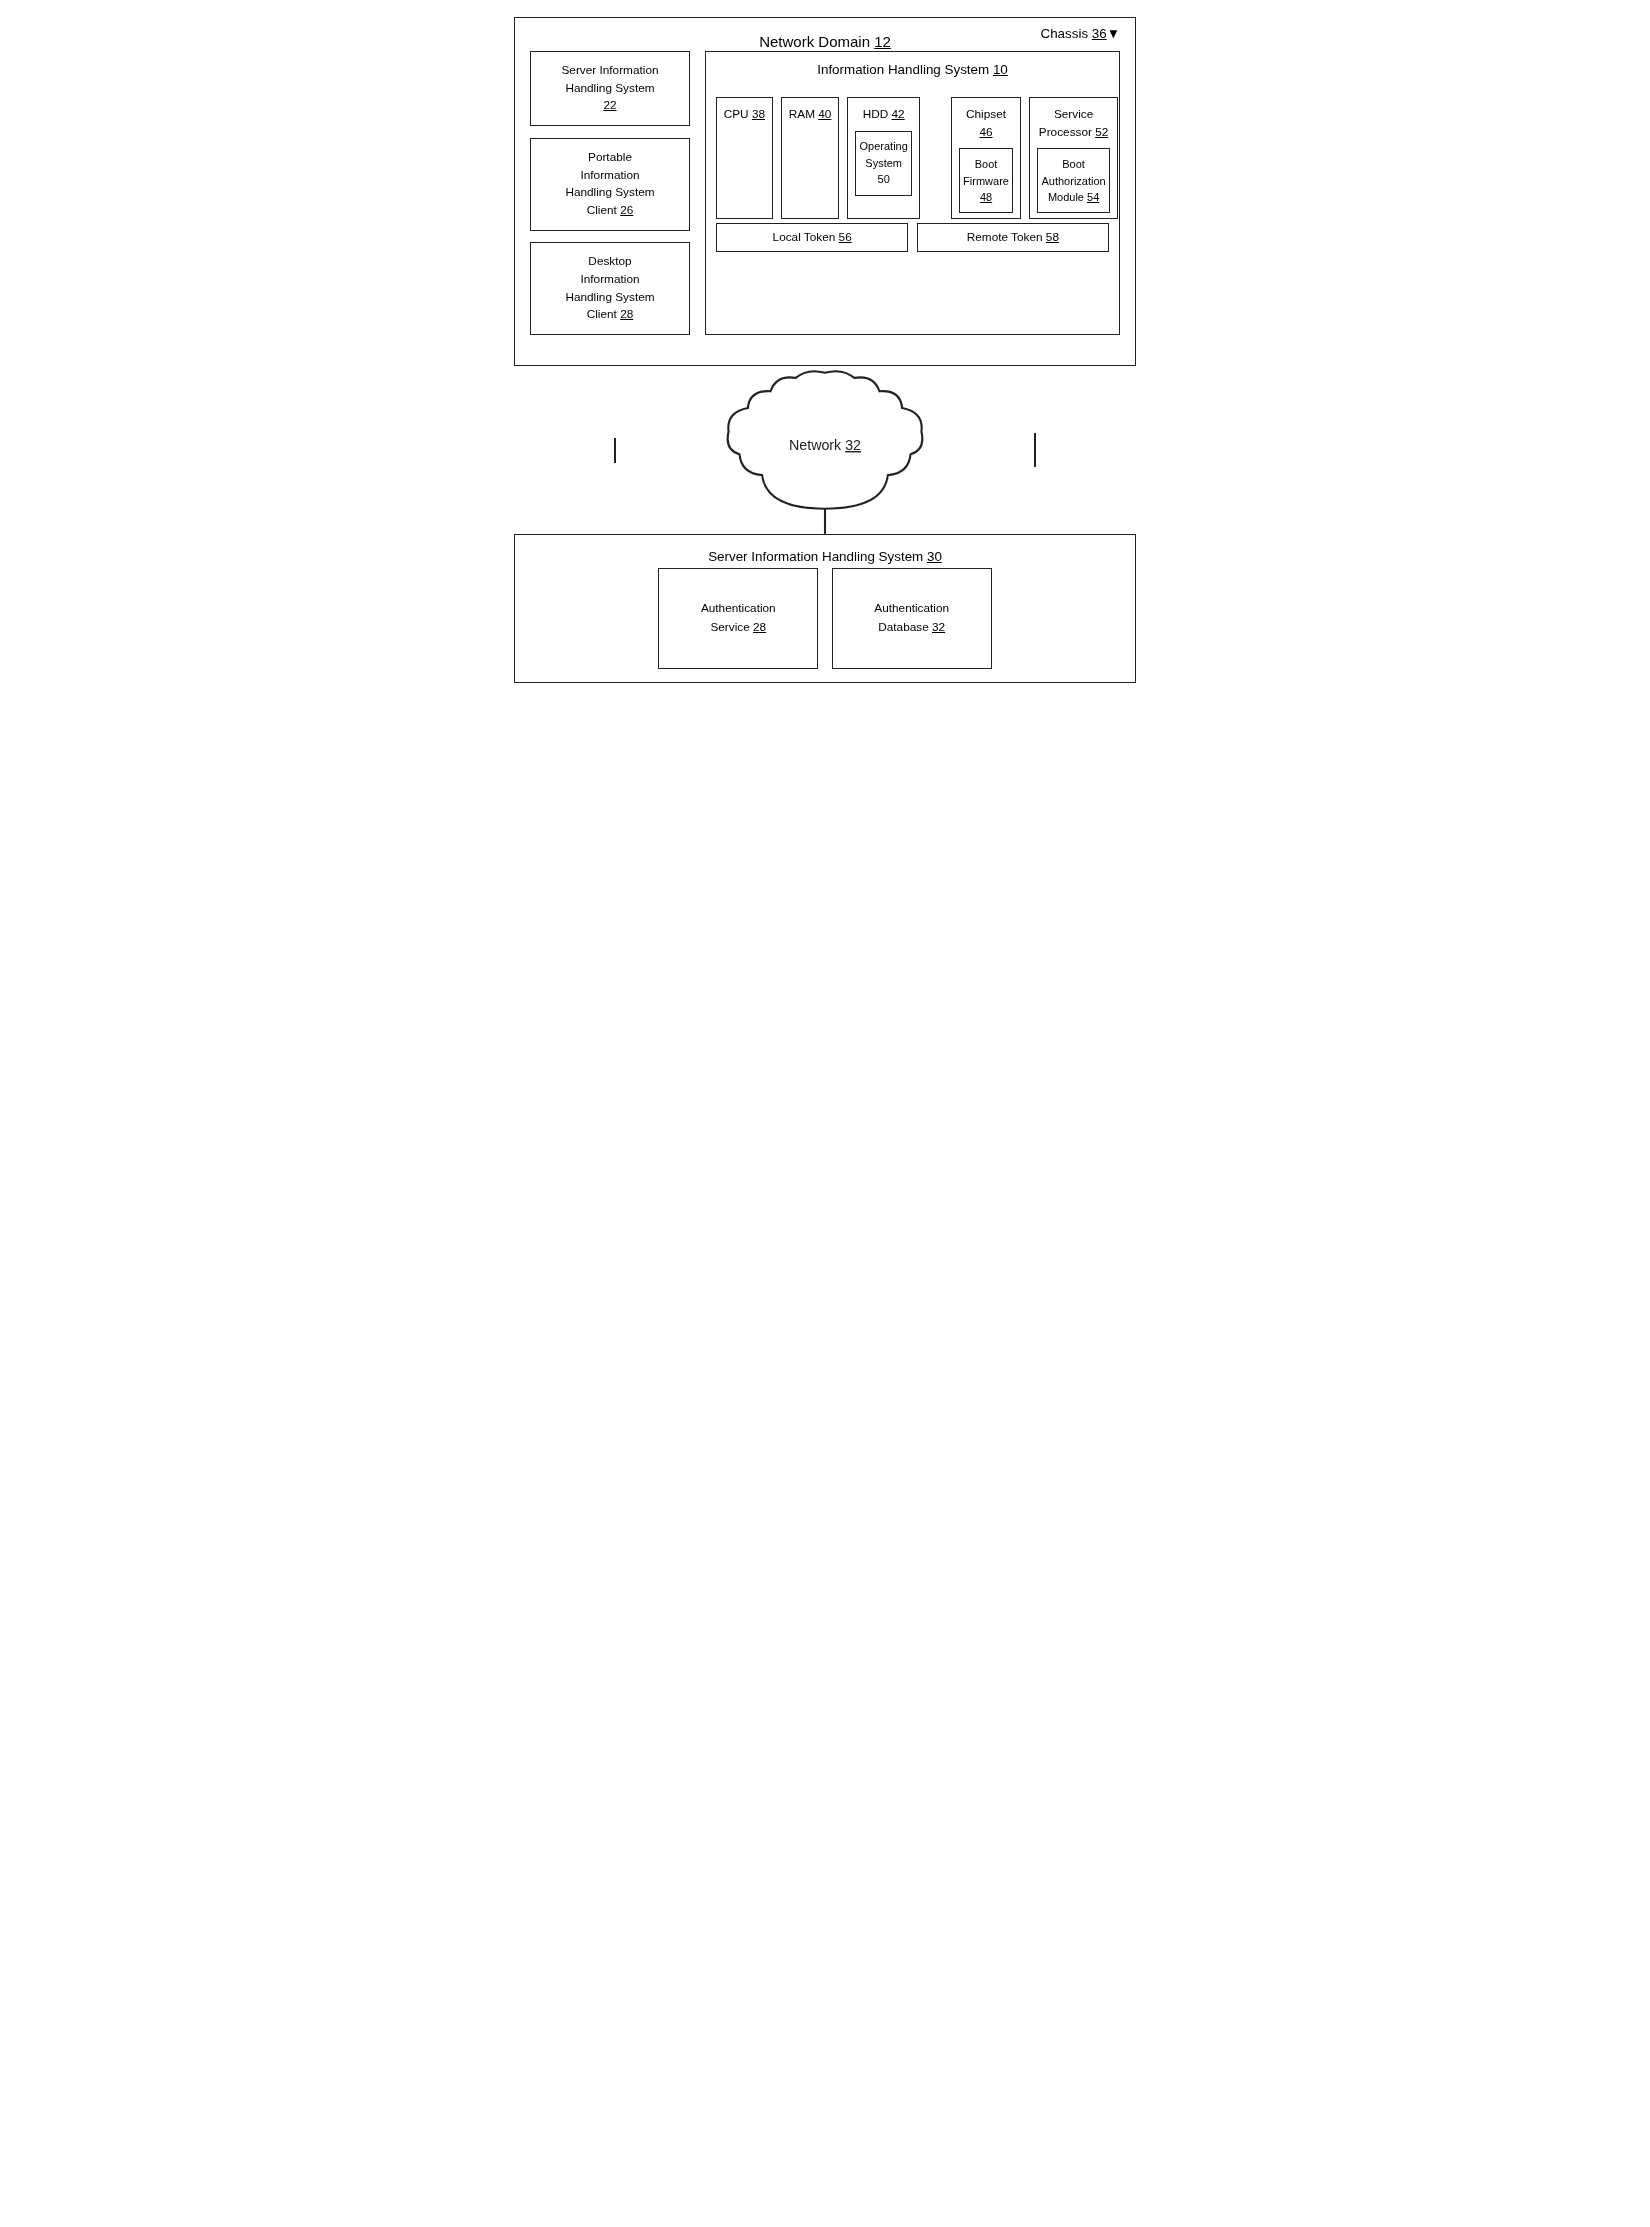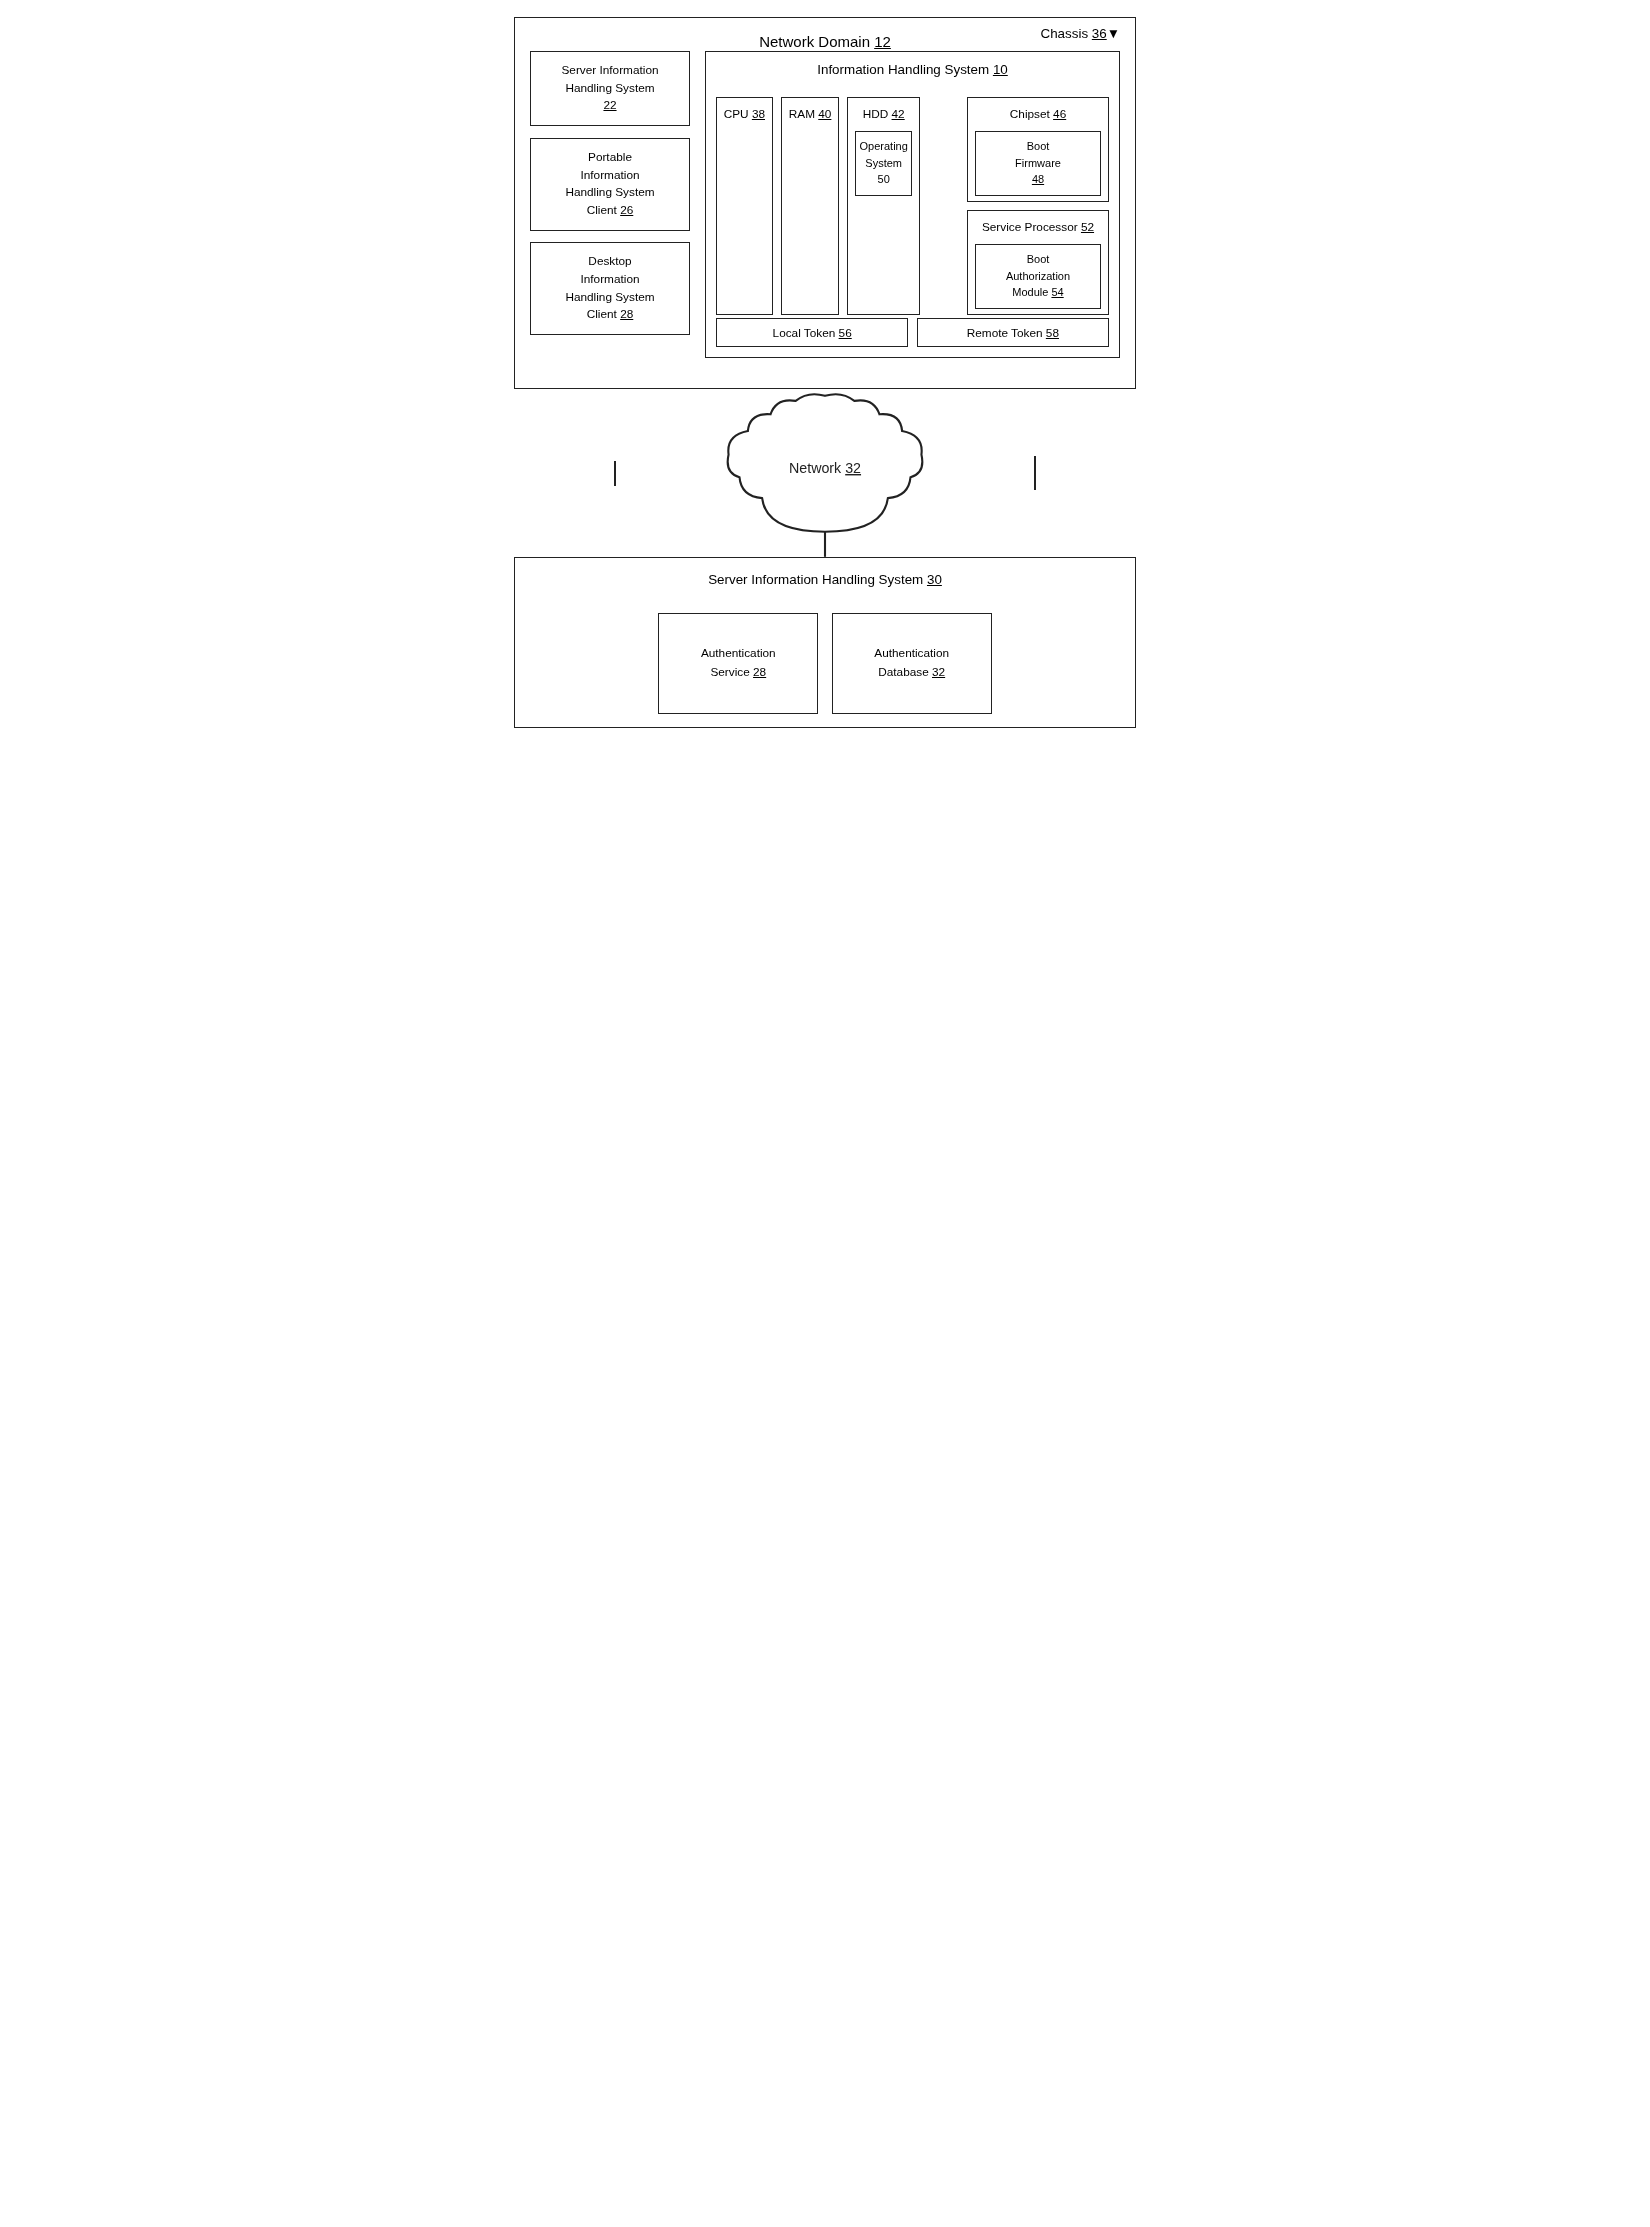--- a/index.html
+++ b/index.html
@@ -70,23 +70,23 @@
       display: flex;
       gap: 10px;
     }
     .ihs-left-col {
       flex: 1;
       display: flex;
       flex-direction: row;
       gap: 8.4px;
     }
     .ihs-right-col {
-      width: 142px;
-      display: flex;
-      flex-direction: column;
+      width: 158px;
+      display: flex;
+      flex-direction: row;
       gap: 8.4px;
     }
     .inner-box {
       border: 1.7px solid #222;
       padding: 8.4px 6.7px;
       text-align: center;
       font-size: 11.8px;
       line-height: 1.5;
     }
     .token-row {
@@ -134,21 +134,21 @@
       display: block;
     }
     
     .bottom-outer {
       border: 1.7px solid #222;
       padding: 13.4px 13.4px 13.4px 13.4px;
     }
     .bottom-label {
       text-align: center;
       font-size: 13.4px;
-      margin-bottom: 26px;
+      margin-bottom: 4px;
     }
     .bottom-inner {
       display: flex;
       gap: 13.4px;
       justify-content: center;
     }
     .auth-box {
       border: 1.7px solid #222;
       padding: 17px 11.8px;
       text-align: center;

